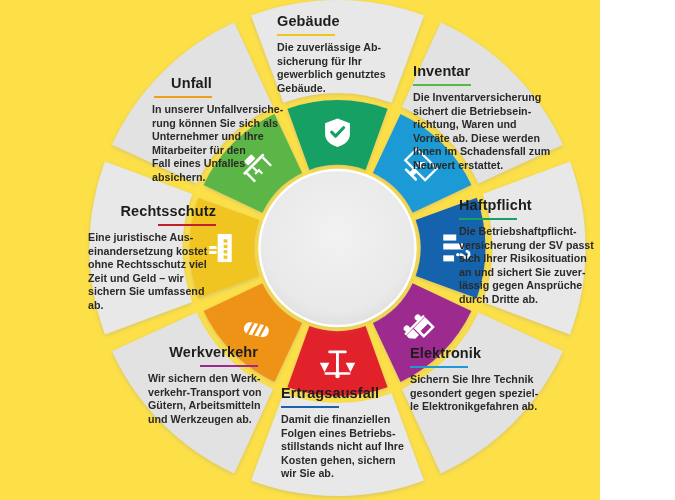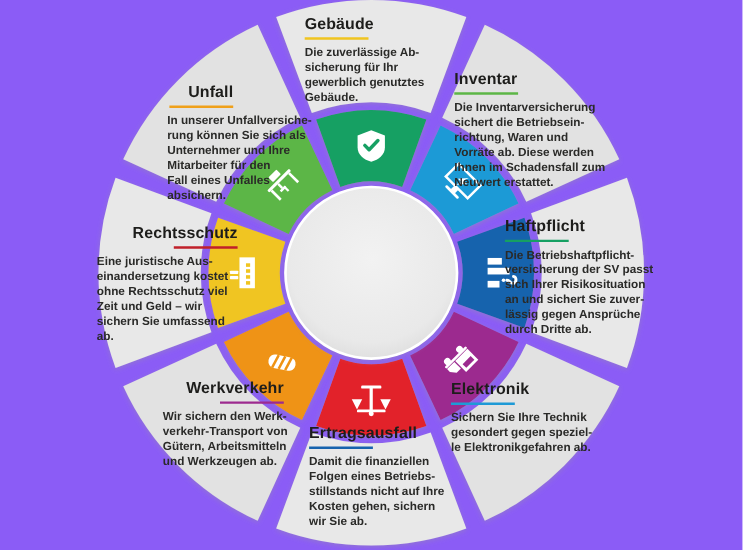--- a/index.html
+++ b/index.html
@@ -1,18 +1,18 @@
 <!DOCTYPE html>
 <html><head>
 <meta charset="utf-8">
 <style>
   html,body{margin:0;padding:0;background:#ffffff;}
   body{width:675px;height:500px;overflow:hidden;
        font-family:"Liberation Sans",sans-serif;}
-  #stage{position:relative;width:675px;height:500px;background:#8b5cf6;}
+  #stage{position:relative;width:600px;height:500px;background:#fde047;}
   #wheel{position:absolute;left:0;top:0;}
   .seg-title{font-weight:bold;font-size:14.5px;fill:#1d1d1b;letter-spacing:.1px;}
   .seg-body{font-size:10.7px;fill:#2a2a28;font-weight:600;}
 </style>
 </head>
 <body>
 
 <div id="stage">
 
 <svg id="wheel" width="675" height="500" viewBox="0 0 675 500">

